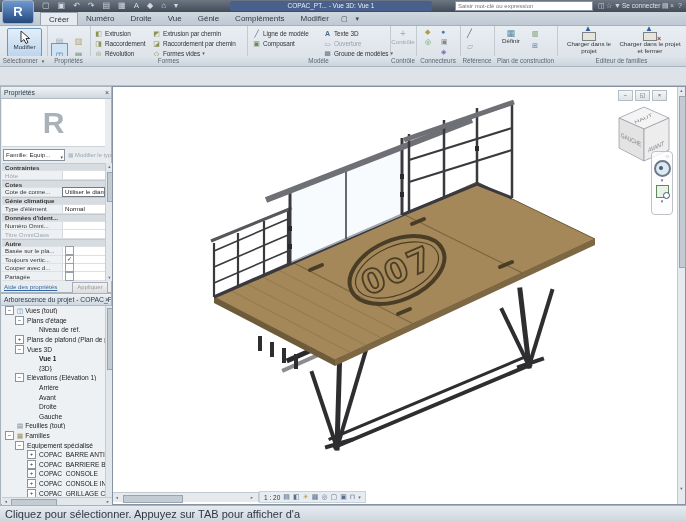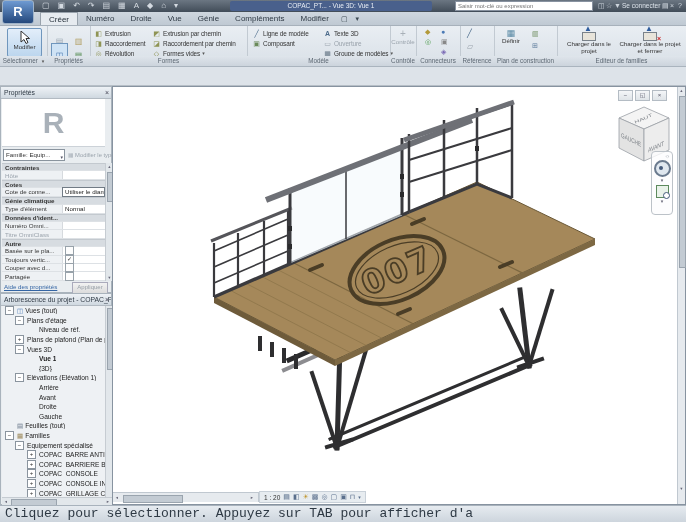--- a/index.html
+++ b/index.html
@@ -108,21 +108,21 @@
   .navbar{left:538px;top:64px;width:22px;height:64px;background:rgba(252,253,254,0.8);
           border:1px solid #bcc2c8;border-radius:4px;display:flex;flex-direction:column;align-items:center;}
   .navgear{align-self:flex-end;font-size:6px;color:#8a939c;margin:1px 2px 0 0;line-height:6px;}
   .wheel{width:13px;height:13px;border-radius:50%;border:2px solid #6a7a8e;margin-top:1px;position:relative;background:#dfe7ef;}
   .wheel i{position:absolute;left:3.5px;top:3.5px;width:4px;height:4px;border-radius:50%;background:#44597a;}
   .navdd{font-size:5px;color:#667;line-height:7px;}
   .zoomico{width:11px;height:11px;border:1px solid #5d8a5d;background:#e9f2e9;position:relative;margin-top:1px;}
   .zoomico i{position:absolute;right:-2px;bottom:-2px;width:5px;height:5px;border:1.3px solid #44597a;border-radius:50%;background:#fff;}
   
   .statusbar{left:0;top:505px;width:686px;height:17px;background:linear-gradient(#e6ebf0,#cdd5dd);
-             border-top:1px solid #a8b2bc;font-size:13px;color:#2e3944;line-height:16px;padding-left:5px;box-sizing:border-box;font-family:Liberation Mono, monospace;}
+             border-top:1px solid #a8b2bc;font-size:11px;color:#2e3944;line-height:16px;padding-left:5px;box-sizing:border-box;}
 </style>
 </head>
 <body>
 
 <div class="ab titlebar">
   <div class="ab qat">
     <span>▢</span>
     <span>▣</span>
     <span>↶</span>
     <span>↷</span>

